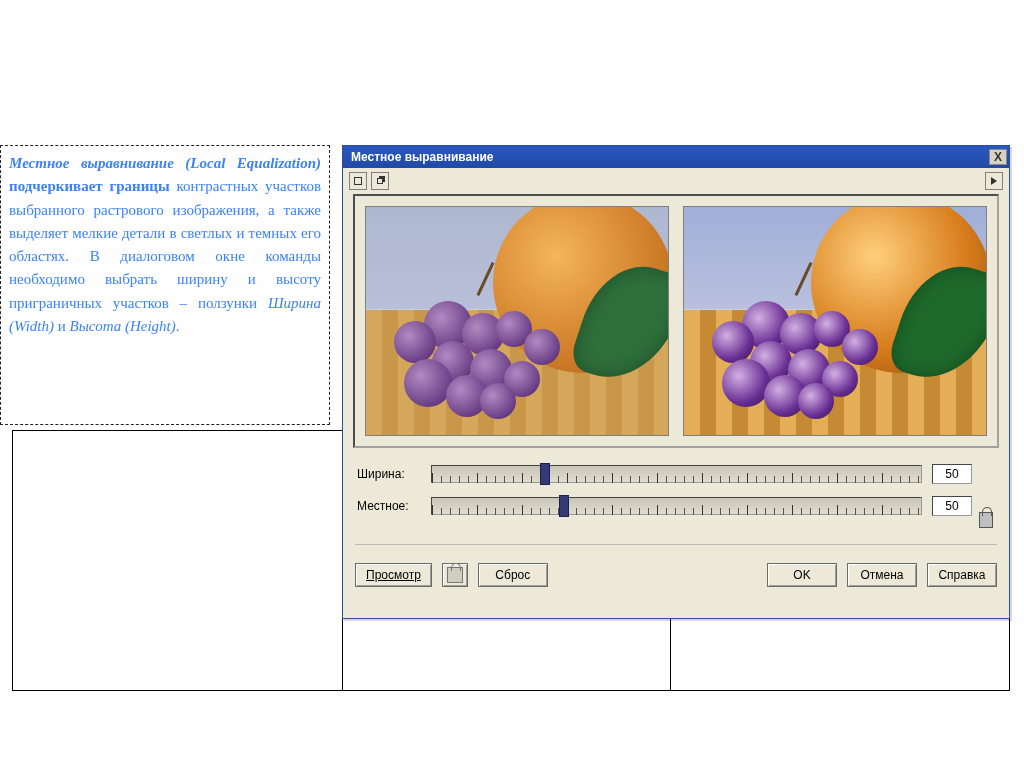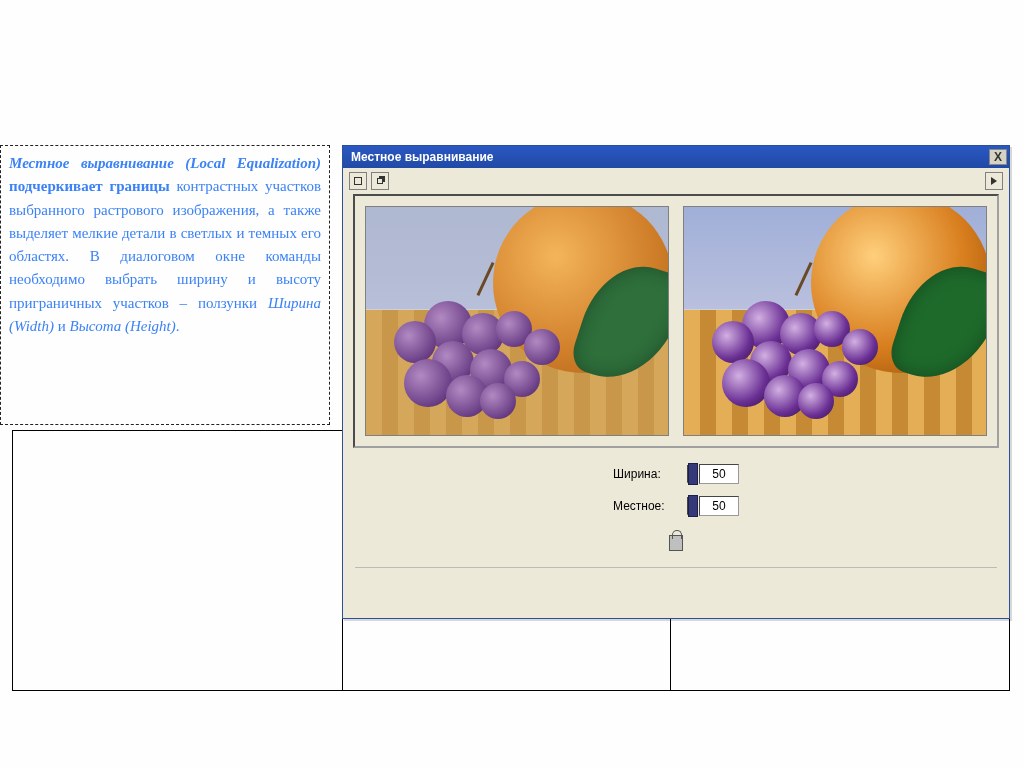--- a/index.html
+++ b/index.html
@@ -283,21 +283,21 @@
         <span class="g" style="left:86px;top:78px"></span>
         <span class="g g3" style="left:20px;top:88px"></span>
         <span class="g g2" style="left:120px;top:90px"></span>
         <span class="g" style="left:62px;top:104px"></span>
         <span class="g g2" style="left:96px;top:112px"></span>
       </div>
     </div>
   </div>
 
   <div class="sliders">
-    <div style="display:flex; align-items:center; gap:5px;flex-direction:column;">
+    <div style="display:flex; align-items:flex-end; gap:5px;">
       <div style="flex:1">
         <div class="row">
           <label>Ширина:</label>
           <div class="track">
             <div class="ticks"></div>
                 <div class="ticks major"></div>
             <div class="thumb" id="thumb-w" style="left: 22%;"></div>
           </div>
           <div class="valbox">50</div>
         </div>
@@ -312,16 +312,37 @@
         </div>
       </div>
       <div class="lockcol">
         <div class="lock"></div>
       </div>
     </div>
   </div>
 
   <div class="divider"></div>
 
+  <div class="btnbar">
+    <div class="btn">
+      <span class="u">Просмотр</span>
+    </div>
+    <div class="btn small">
+      <span class="lock-inline"></span>
+    </div>
+    <div class="btn">
+      <span>Сброс</span>
+    </div>
+    <span class="spring"></span>
+    <div class="btn">
+      <span>OK</span>
+    </div>
+    <div class="btn">
+      <span>Отмена</span>
+    </div>
+    <div class="btn">
+      <span>Справка</span>
+    </div>
+  </div>
 
 </div>
 
 </div>
 
 </body></html>

